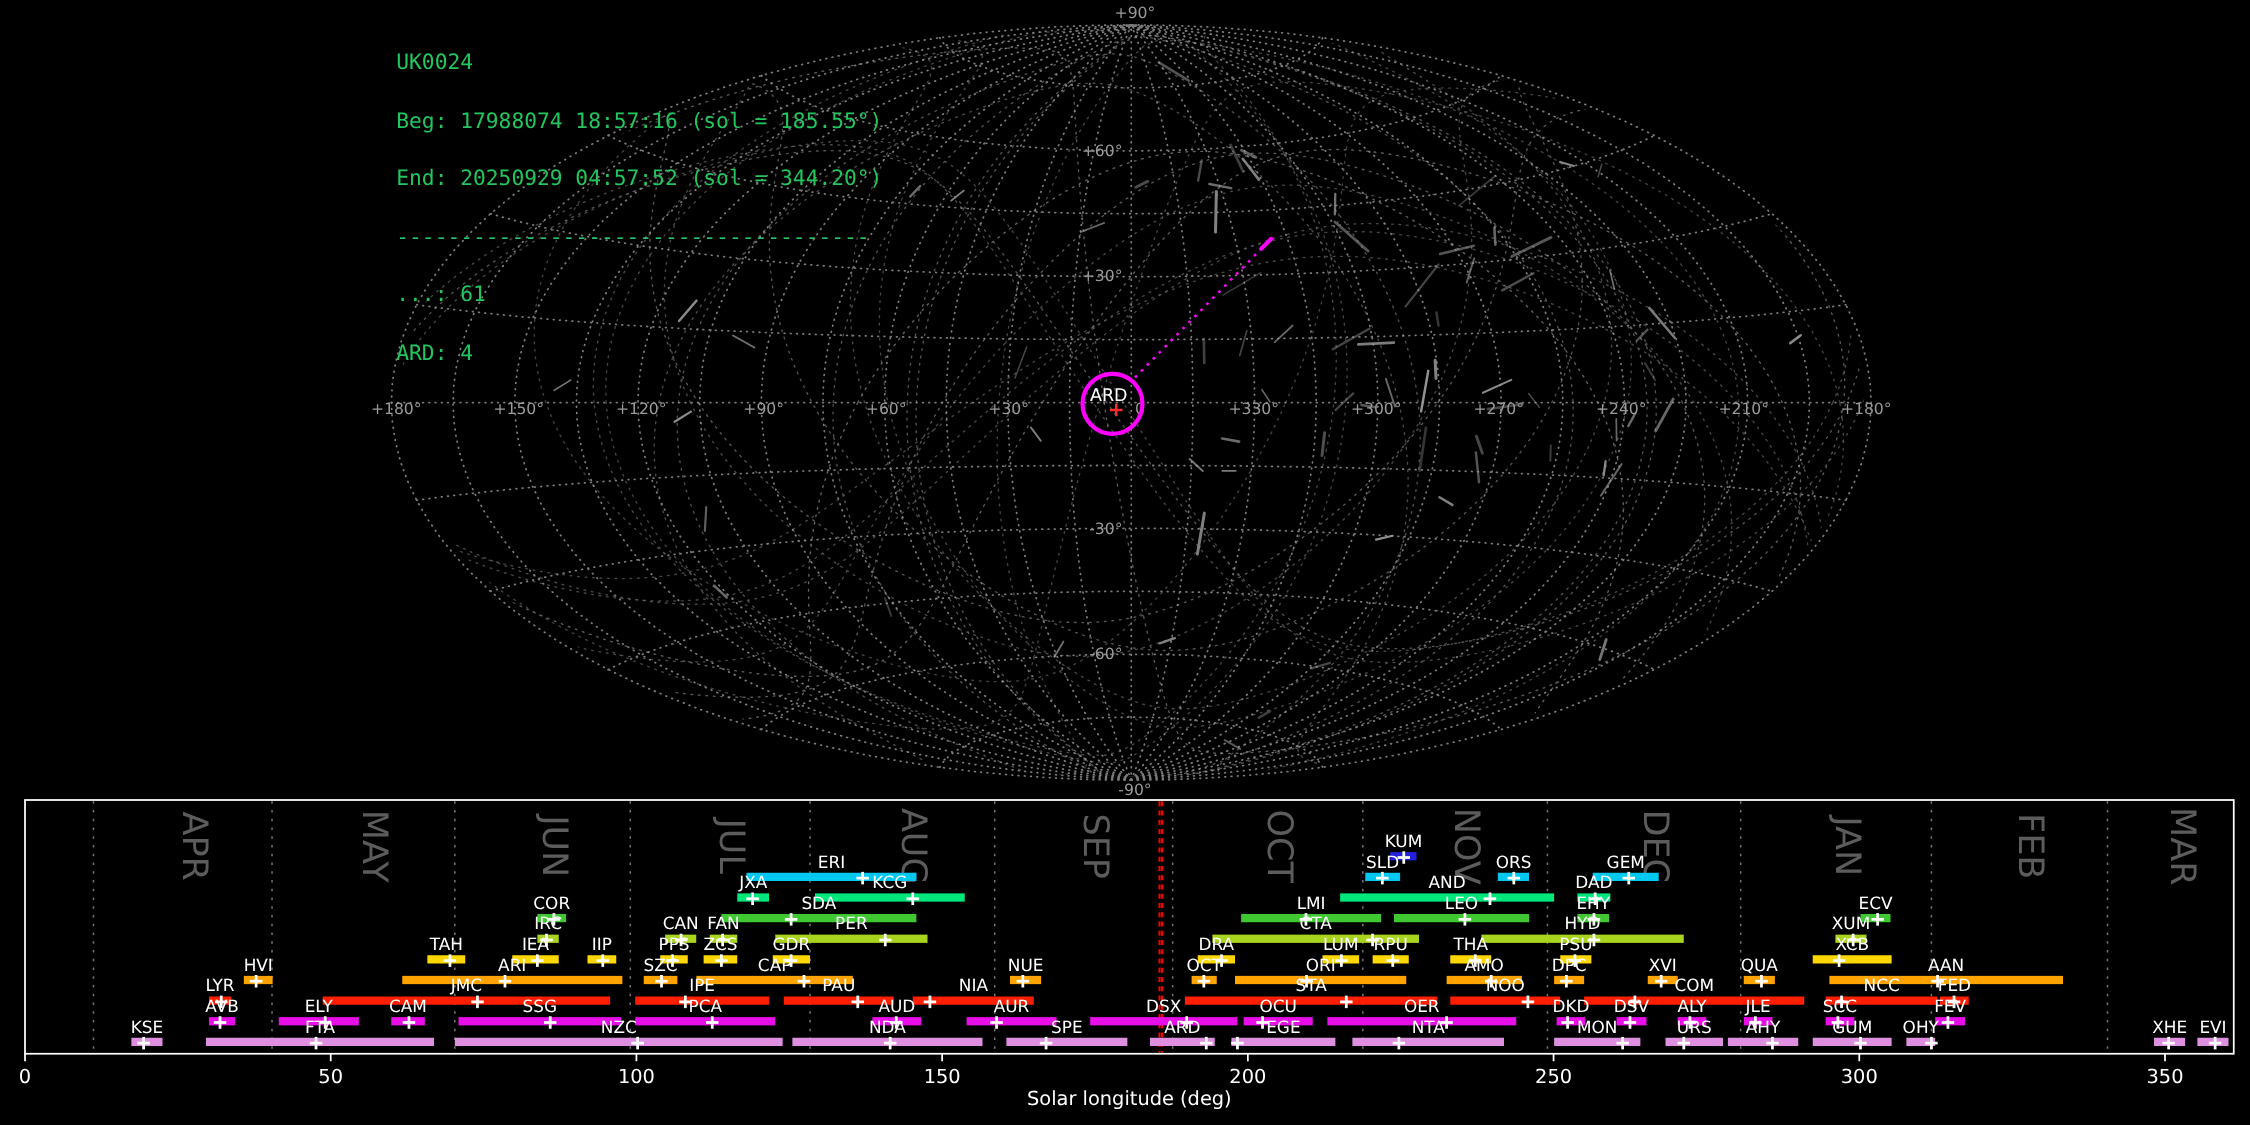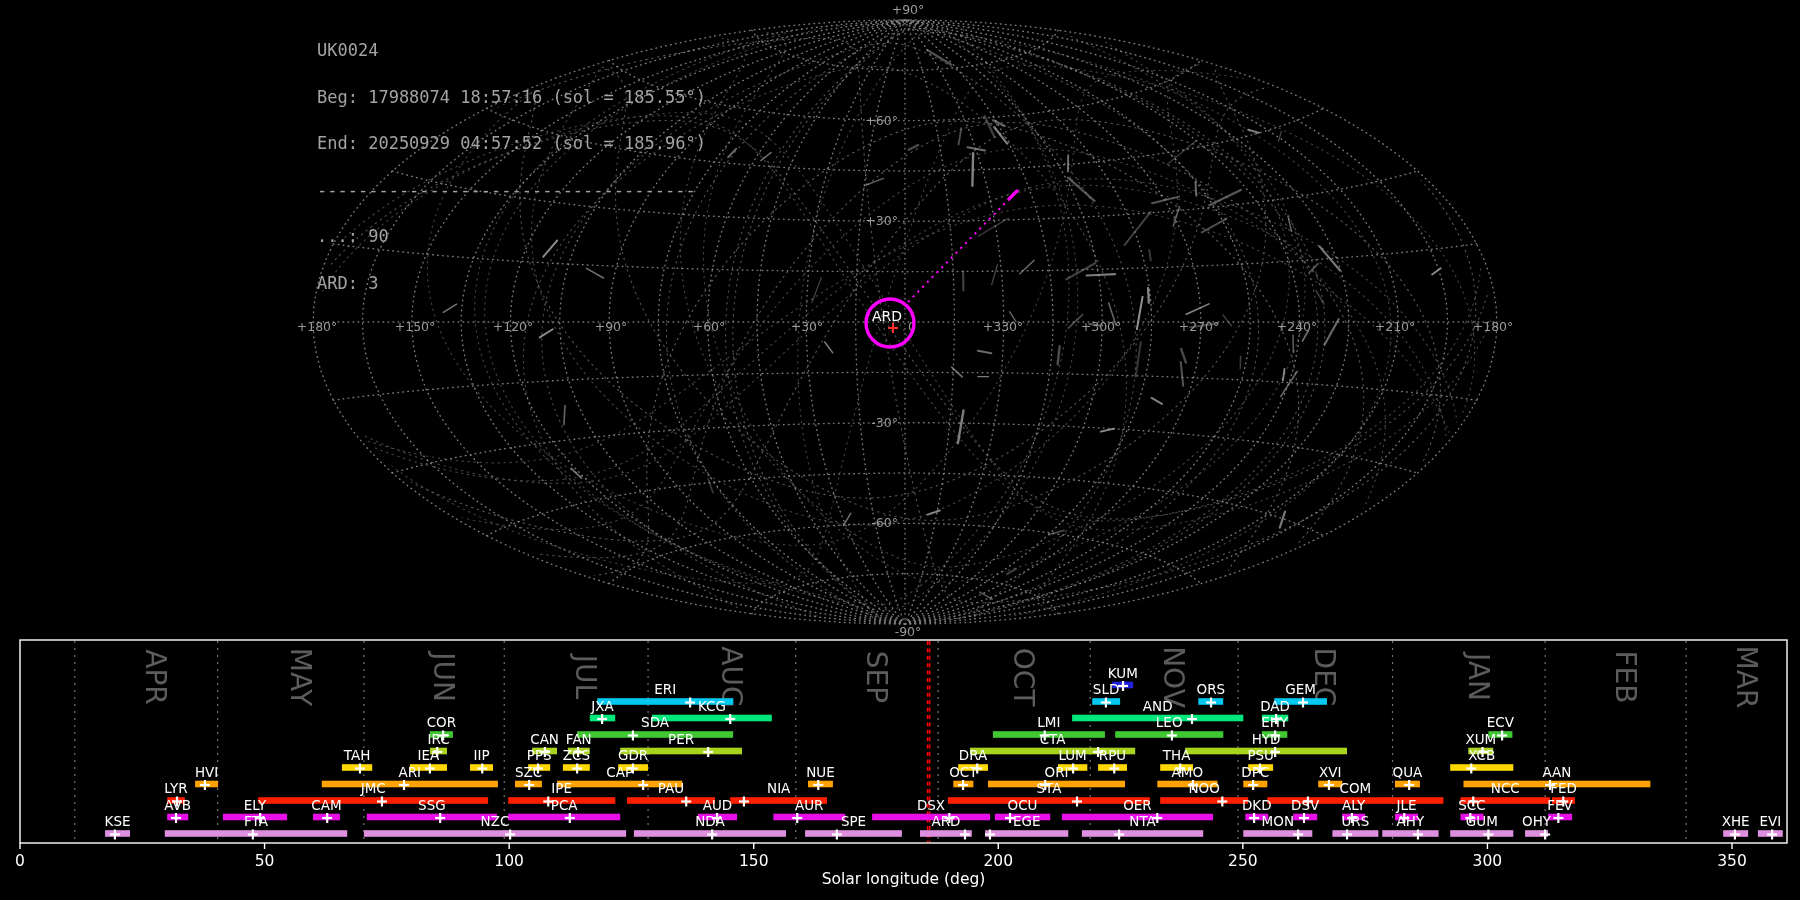--- a/index.html
+++ b/index.html
@@ -1,34 +1,34 @@
 <!DOCTYPE html>
 <html><head>
 <meta charset="utf-8">
 <style>
   html,body{margin:0;padding:0;background:#000;width:1800px;height:900px;overflow:hidden;}
   body{font-family:"DejaVu Sans",sans-serif;position:relative;}
   #info{
-    position:absolute;left:317px;top:12px;color:#a3a3a3;
+    position:absolute;left:317px;top:12px;color:#22c55e;
     font-family:"DejaVu Sans Mono",monospace;font-size:17px;line-height:15.5px;
     white-space:pre;z-index:5;
   }
   #scene{position:absolute;left:0;top:0;}
   svg text{font-family:"DejaVu Sans",sans-serif;}
 </style>
 </head>
 <body>
 
 <div id="info">
   <div>UK0024</div>
   <div>Beg: 17988074 18:57:16 (sol = 185.55°)</div>
-  <div>End: 20250929 04:57:52 (sol = 185.96°)</div>
+  <div>End: 20250929 04:57:52 (sol = 344.20°)</div>
   <div>-------------------------------------</div>
-  <div>...: 90</div>
-  <div>ARD: 3</div>
+  <div>...: 61</div>
+  <div>ARD: 4</div>
 </div>
 
 <svg id="scene" width="1800" height="900" viewBox="0 0 1800 900">
     <defs>
       <clipPath id="mapclip">
         <ellipse cx="905" cy="322" rx="586" ry="299"></ellipse>
       </clipPath>
     </defs>
     <g>
       <g clip-path="url(#mapclip)" fill="none" stroke="#646464" stroke-width="1.1" stroke-dasharray="1.4 4.6" stroke-linecap="round">

